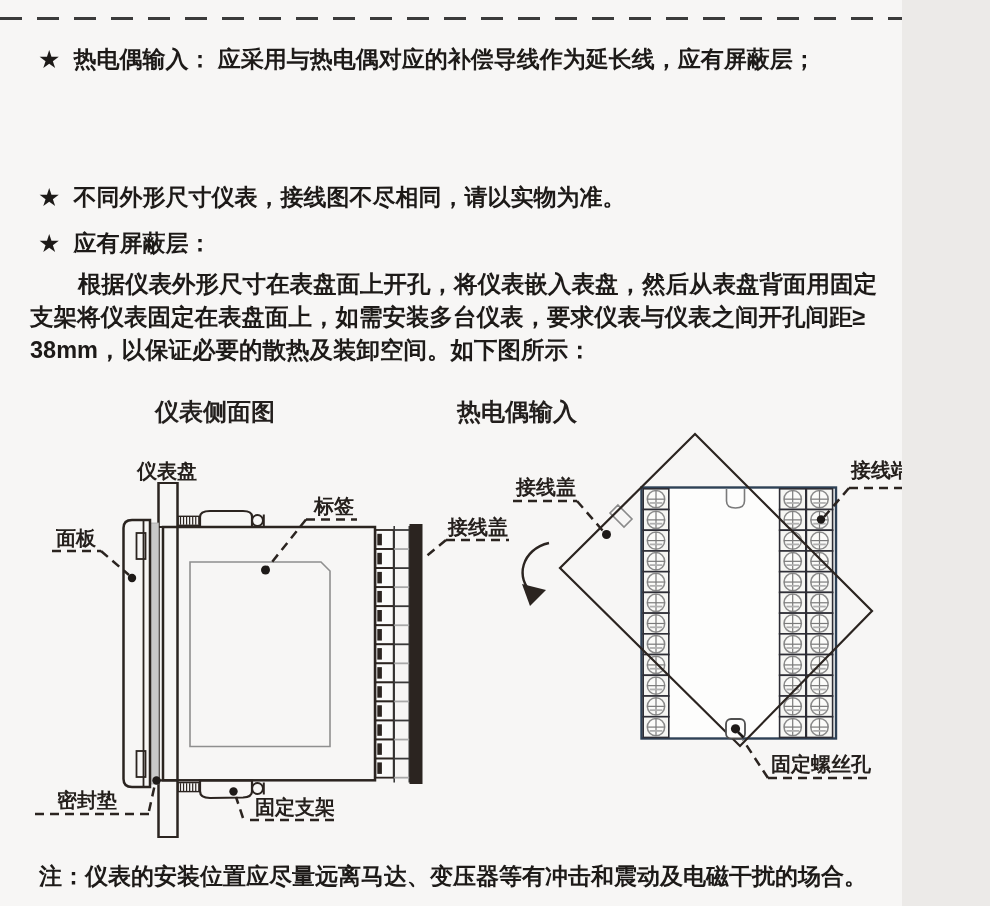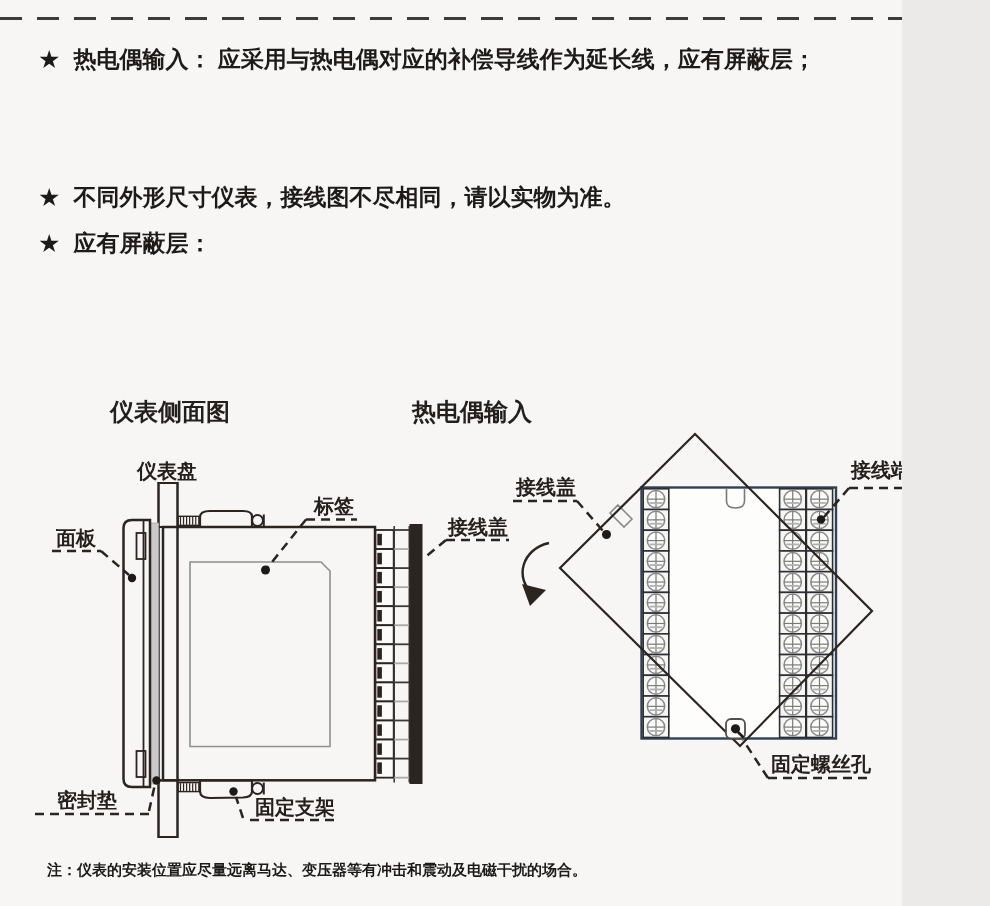--- a/index.html
+++ b/index.html
@@ -5,40 +5,45 @@
   html,body{margin:0;padding:0;background:#eceae8;}
   #page{position:relative;width:902px;height:906px;background:#f7f6f5;overflow:hidden;
         font-family:"Liberation Sans","DejaVu Sans",sans-serif;color:#1d1a18;}
   .top-dash{position:absolute;left:0;top:17px;width:990px;height:3px;
         background:repeating-linear-gradient(90deg,#3b3b3b 0 22px,transparent 22px 37px);}
   .bullet{position:absolute;left:38px;white-space:nowrap;font-weight:700;font-size:23px;line-height:26px;}
   .bullet .star{font-size:25px;margin-right:13px;vertical-align:-1px;}
   .para{position:absolute;left:30px;top:268px;font-weight:700;font-size:23.5px;line-height:32.8px;}
   .para .pline{white-space:nowrap;}
   .para .pline.first{text-indent:48px;}
-  .dtitle{position:absolute;top:396px;width:210px;text-align:left;
+  .dtitle{position:absolute;top:396px;width:210px;text-align:center;
         font-family:"Liberation Serif","DejaVu Serif",serif;font-weight:700;font-size:24px;color:#231f1d;}
   #title-side{left:110px;} #title-back{left:412px;}
-  .note{position:absolute;left:39px;top:861px;white-space:nowrap;font-weight:700;font-size:15px;margin-left:8px;}
+  .note{position:absolute;left:39px;top:861px;white-space:nowrap;font-weight:700;font-size:23px;}
   svg{position:absolute;left:0;top:0;}
   svg text{font-family:"Liberation Sans","DejaVu Sans",sans-serif;font-weight:700;font-size:20px;fill:#25201d;}
   .lead{stroke:#2b2420;stroke-width:2.5;stroke-dasharray:9 6;fill:none;stroke-linecap:butt;}
   .ink{stroke:#2b2420;fill:none;}
 </style>
 </head>
 <body>
 
 <div id="page">
 
   <div class="top-dash"></div>
 
   <div class="bullet" style="top:46px"><span class="star">★</span><span>热电偶输入： 应采用与热电偶对应的补偿导线作为延长线，应有屏蔽层；</span></div>
   <div class="bullet" style="top:184px"><span class="star">★</span><span>不同外形尺寸仪表，接线图不尽相同，请以实物为准。</span></div>
   <div class="bullet" style="top:230px"><span class="star">★</span><span>应有屏蔽层：</span></div>
 
+  <div class="para">
+    <div class="pline first">根据仪表外形尺寸在表盘面上开孔，将仪表嵌入表盘，然后从表盘背面用固定</div>
+    <div class="pline">支架将仪表固定在表盘面上，如需安装多台仪表，要求仪表与仪表之间开孔间距≥</div>
+    <div class="pline">38mm，以保证必要的散热及装卸空间。如下图所示：</div>
+  </div>
 
   <div class="dtitle" id="title-side">仪表侧面图</div>
   <div class="dtitle" id="title-back">热电偶输入</div>
 
   <svg width="990" height="906" viewBox="0 0 990 906">
     <defs>
       <pattern id="hatch" width="13" height="13" patternUnits="userSpaceOnUse">
         <path d="M-3,16 L16,-3" stroke="#2b2420" stroke-width="1.7"></path>
         <path d="M-3,3 L3,-3" stroke="#2b2420" stroke-width="1.7"></path>
         <path d="M10,16 L16,10" stroke="#2b2420" stroke-width="1.7"></path>

